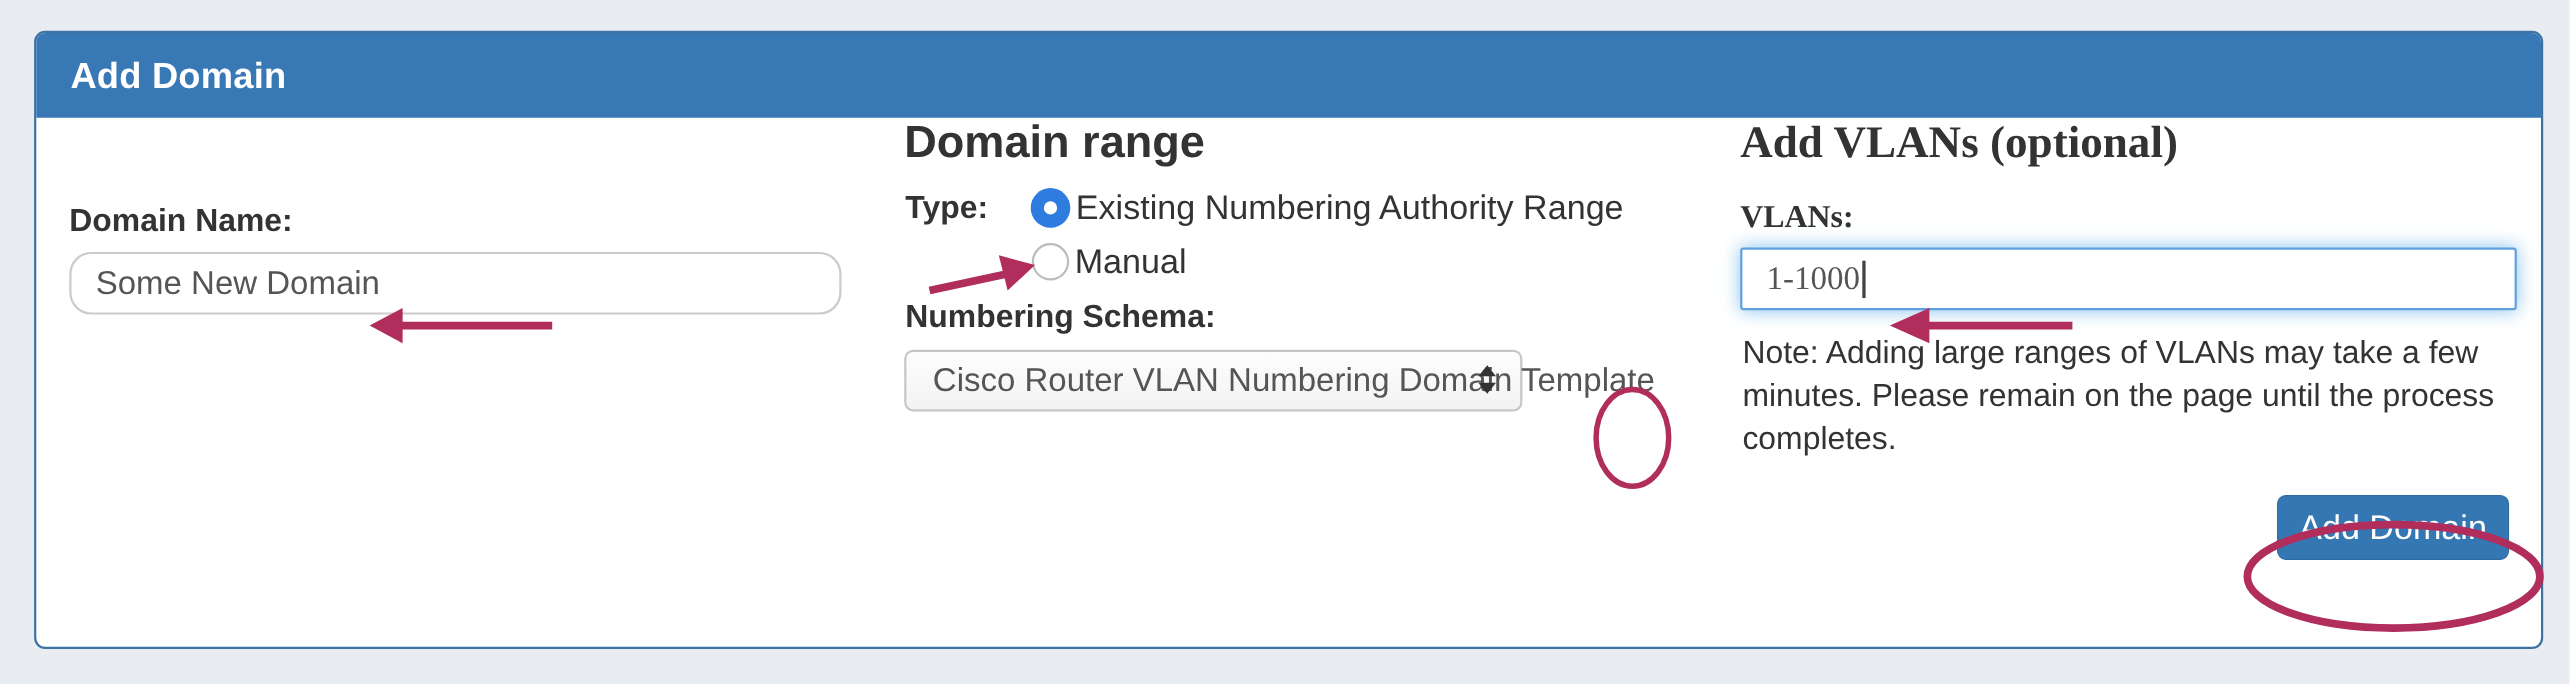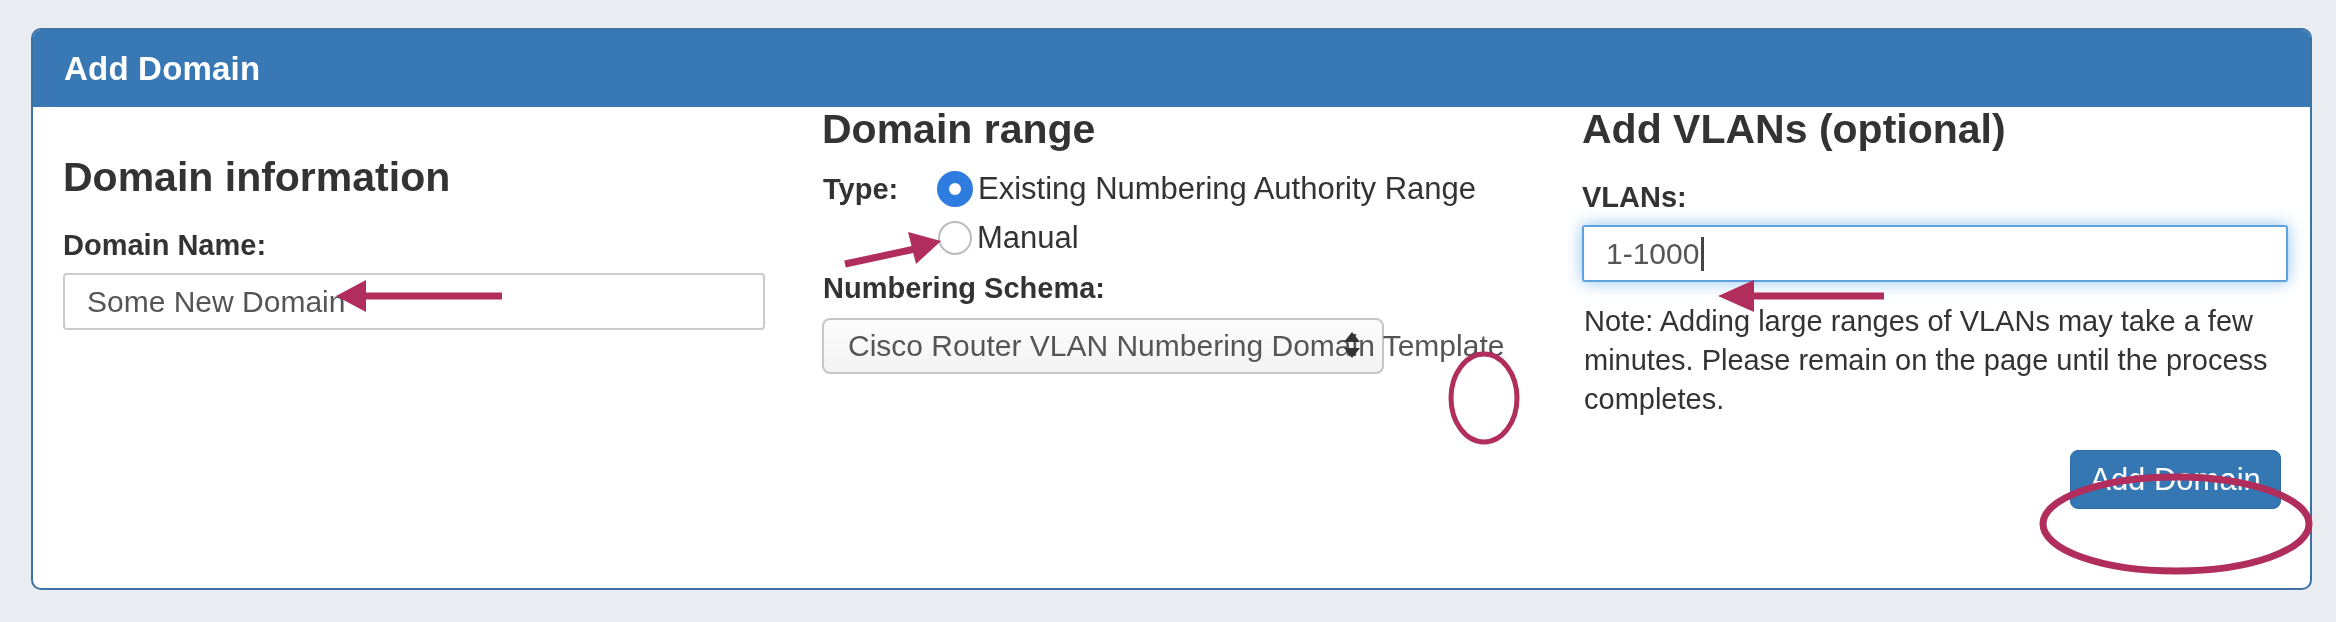--- a/index.html
+++ b/index.html
@@ -55,21 +55,21 @@
     color:#333;
     line-height:31px;
   }
   .text-input{
     display:block;
     margin-top:12px;
     width:100%;
     height:57px;
     box-sizing:border-box;
     border:2px solid #cbcbcb;
-    border-radius:4px;
+    border-radius:20px;
     background:#fff;
     font-family:"Liberation Sans", sans-serif;
     font-size:30px;
     color:#555;
     padding:0 22px;
     outline:none;
   }
   
   .textbox-focused{
     display:flex;align-items:center;
@@ -143,21 +143,21 @@
     white-space:nowrap;
   }
   .select-arrows{
     position:absolute;right:22px;top:12px;
     display:flex;flex-direction:column;align-items:center;
   }
   .tri-up,.tri-down{width:0;height:0;border-left:8px solid transparent;border-right:8px solid transparent;}
   .tri-up{border-bottom:10px solid #333;margin-bottom:6px;}
   .tri-down{border-top:10px solid #333;}
   
-  .col3-inner{position:absolute;left:0;top:0;width:100%;}
+  .col3-inner{position:absolute;left:0;top:0;width:100%;font-family:Liberation Serif, serif;}
   .note-text{
     position:absolute;left:2px;top:195px;
     width:704px;
     font-size:29px;color:#333;
     line-height:39px;
   }
   .add-domain-btn{
     position:absolute;left:488px;top:343px;
     width:211px;height:59px;
     background:#3577b3;
@@ -178,21 +178,20 @@
 </head>
 <body>
 
 <div class="panel">
 
   <div class="panel-header">
     <span class="panel-title">Add Domain</span>
   </div>
 
   <div class="col col-1">
-    <h2 class="section-heading">Domain information</h2>
     <label class="field-label">Domain Name:</label>
     <input class="text-input" type="text" readonly="" value="Some New Domain" style="">
   </div>
 
   <div class="col-2">
     <h2 class="section-heading">Domain range</h2>
 
     <span class="type-label">Type:</span>
 
     <div class="radio-row radio-row-1">

